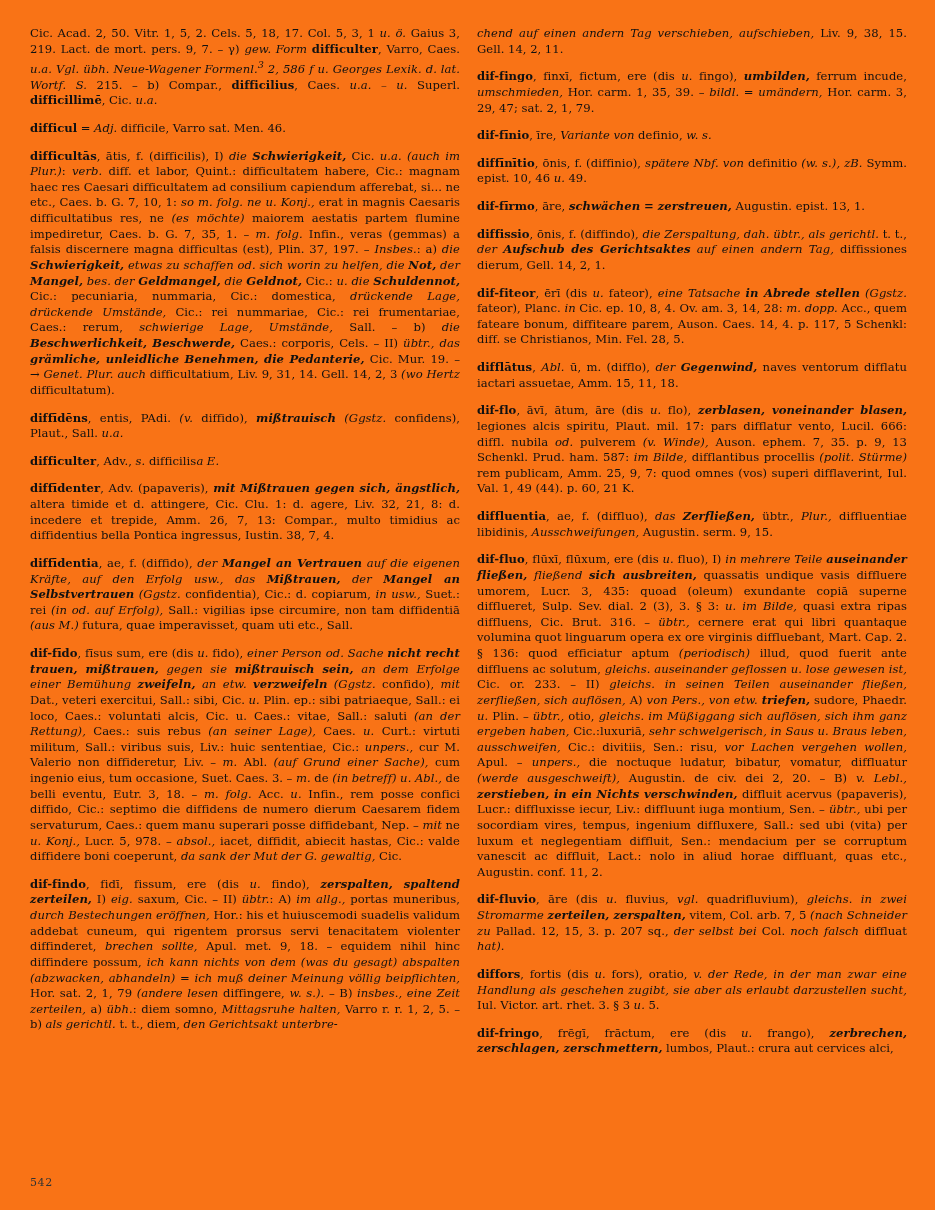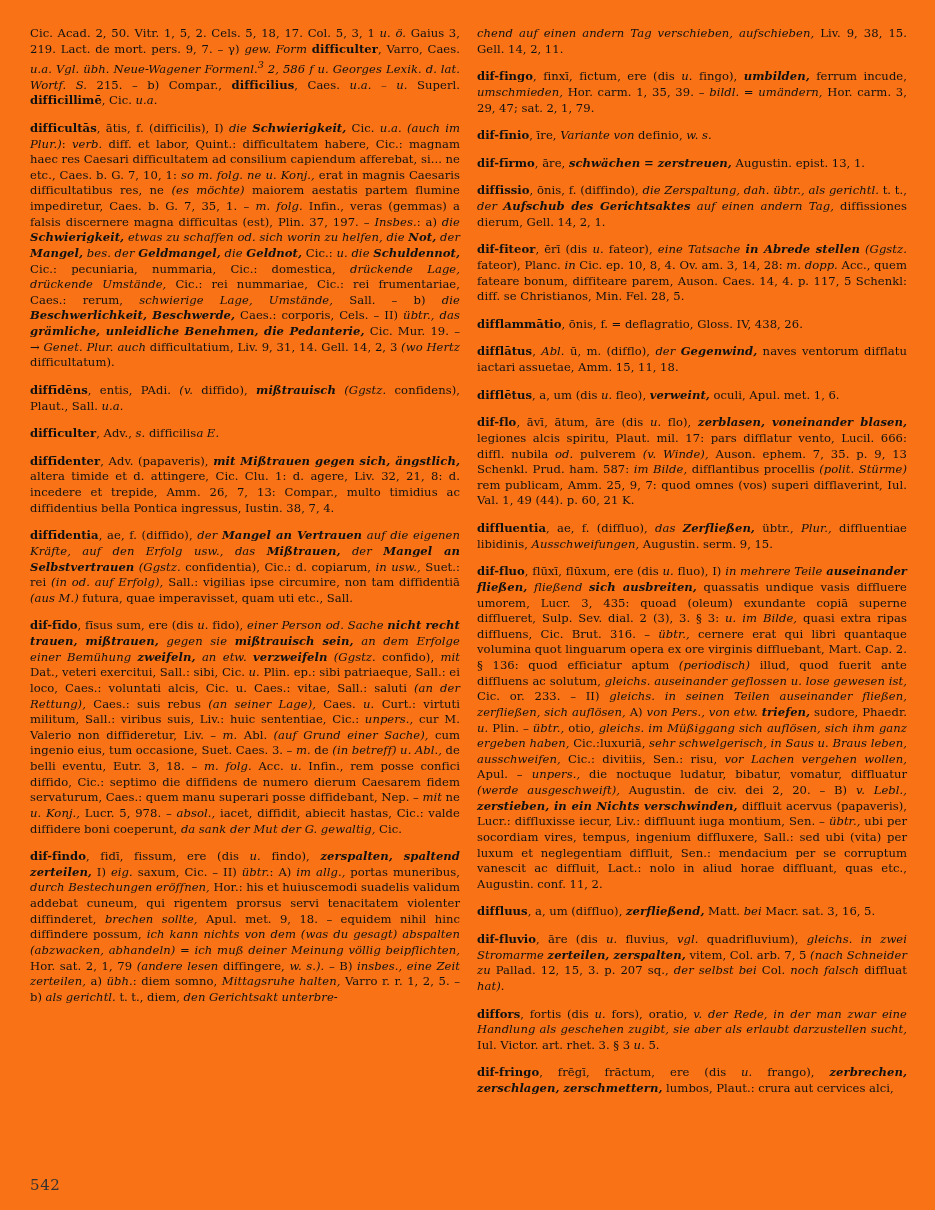--- a/index.html
+++ b/index.html
@@ -51,56 +51,55 @@
     font-style: italic;
   }
   .glb {
     font-style: italic;
     font-weight: bold;
   }
   .folio {
     position: absolute;
     left: 30px;
     top: 1176px;
-    font-size: 15px;
+    font-size: 11px;
     font-family: "DejaVu Serif", "Liberation Serif", serif;
     color: #333333;
     letter-spacing: 0.6px;
   }
 </style>
 </head>
 <body>
 
 <div class="page">
 
   <div class="columns">
     <div class="col" id="col-left">
         <p class="entry"><span>Cic. Acad. 2, 50. Vitr. 1, 5, 2. Cels. 5, 18, 17. Col. 5, 3, 1 </span><span class="gl">u. ö.</span><span> Gaius 3, 219. Lact. de mort. pers. 9, 7. – γ) </span><span class="gl">gew. Form</span><span> </span><span class="hw">difficulter</span><span>, Varro, Caes. </span><span class="gl">u.a. Vgl. übh. Neue-Wagener Formenl.</span><sup class="gl">3</sup><span> </span><span class="gl">2, 586 f u. Georges Lexik. d. lat. Wortf. S.</span><span> 215. – b) Compar., </span><span class="hw">difficilius</span><span>, Caes. </span><span class="gl">u.a. – u.</span><span> Superl. </span><span class="hw">difficillimē</span><span>, Cic. </span><span class="gl">u.a.</span></p>
+        <p class="entry"><span class="hw">difficul</span><span> = </span><span class="gl">Adj.</span><span> difficile, Varro sat. Men. 46.</span></p>
         <p class="entry"><span class="hw">difficultās</span><span>, ātis, f. (difficilis), I) </span><span class="gl">die </span><span class="glb">Schwierigkeit,</span><span> Cic. </span><span class="gl">u.a. (auch im Plur.)</span><span>: </span><span class="gl">verb.</span><span> diff. et labor, Quint.: difficultatem habere, Cic.: magnam haec res Caesari difficultatem ad consilium capiendum afferebat, si... ne etc., Caes. b. G. 7, 10, 1: </span><span class="gl">so m. folg. ne u. Konj.,</span><span> erat in magnis Caesaris difficultatibus res, ne </span><span class="gl">(es möchte)</span><span> maiorem aestatis partem flumine impediretur, Caes. b. G. 7, 35, 1. – </span><span class="gl">m. folg.</span><span> Infin., veras (gemmas) a falsis discernere magna difficultas (est), Plin. 37, 197. – </span><span class="gl">Insbes.</span><span>: a) </span><span class="gl">die </span><span class="glb">Schwierigkeit,</span><span class="gl"> etwas zu schaffen od. sich worin zu helfen, die </span><span class="glb">Not,</span><span class="gl"> der </span><span class="glb">Mangel,</span><span class="gl"> bes. der </span><span class="glb">Geldmangel,</span><span class="gl"> die </span><span class="glb">Geldnot,</span><span> Cic.: </span><span class="gl">u. die </span><span class="glb">Schuldennot,</span><span> Cic.: pecuniaria, nummaria, Cic.: domestica, </span><span class="gl">drückende Lage, drückende Umstände,</span><span> Cic.: rei nummariae, Cic.: rei frumentariae, Caes.: rerum, </span><span class="gl">schwierige Lage, Umstände,</span><span> Sall. – b) </span><span class="gl">die </span><span class="glb">Beschwerlichkeit, Beschwerde,</span><span> Caes.: corporis, Cels. – II) </span><span class="gl">übtr., das </span><span class="glb">grämliche, unleidliche Benehmen, die Pedanterie,</span><span> Cic. Mur. 19. – </span><span class="gl">→ </span><span class="gl">Genet. Plur. auch</span><span> difficultatium, Liv. 9, 31, 14. Gell. 14, 2, 3 </span><span class="gl">(wo Hertz</span><span> difficultatum).</span></p>
         <p class="entry"><span class="hw">diffīdēns</span><span>, entis, PAdi. </span><span class="gl">(v.</span><span> diffido), </span><span class="glb">mißtrauisch</span><span> </span><span class="gl">(Ggstz.</span><span> confidens), Plaut., Sall. </span><span class="gl">u.a.</span></p>
         <p class="entry"><span class="hw">difficulter</span><span>, Adv., </span><span class="gl">s.</span><span> difficilis</span><span class="gl">a E.</span></p>
         <p class="entry"><span class="hw">diffīdenter</span><span>, Adv. (papaveris), </span><span class="glb">mit Mißtrauen gegen sich, ängstlich,</span><span> altera timide et d. attingere, Cic. Clu. 1: d. agere, Liv. 32, 21, 8: d. incedere et trepide, Amm. 26, 7, 13: Compar., multo timidius ac diffidentius bella Pontica ingressus, Iustin. 38, 7, 4.</span></p>
         <p class="entry"><span class="hw">diffīdentia</span><span>, ae, f. (diffido), </span><span class="gl">der </span><span class="glb">Mangel an Vertrauen</span><span class="gl"> auf die eigenen Kräfte, auf den Erfolg usw., das </span><span class="glb">Mißtrauen,</span><span class="gl"> der </span><span class="glb">Mangel an Selbstvertrauen</span><span class="gl"> </span><span class="gl">(Ggstz.</span><span> confidentia), Cic.: d. copiarum, </span><span class="gl">in usw.,</span><span> Suet.: rei </span><span class="gl">(in od. auf Erfolg),</span><span> Sall.: vigilias ipse circumire, non tam diffidentiā </span><span class="gl">(aus M.)</span><span> futura, quae imperavisset, quam uti etc., Sall.</span></p>
         <p class="entry"><span class="hw">dif-fīdo</span><span>, fīsus sum, ere (dis </span><span class="gl">u.</span><span> fido), </span><span class="gl">einer Person od. Sache </span><span class="glb">nicht recht trauen, mißtrauen,</span><span class="gl"> gegen sie </span><span class="glb">mißtrauisch sein,</span><span class="gl"> an dem Erfolge einer Bemühung </span><span class="glb">zweifeln,</span><span class="gl"> an etw. </span><span class="glb">verzweifeln</span><span> </span><span class="gl">(Ggstz.</span><span> confido), </span><span class="gl">mit</span><span> Dat., veteri exercitui, Sall.: sibi, Cic. </span><span class="gl">u.</span><span> Plin. ep.: sibi patriaeque, Sall.: ei loco, Caes.: voluntati alcis, Cic. u. Caes.: vitae, Sall.: saluti </span><span class="gl">(an der Rettung),</span><span> Caes.: suis rebus </span><span class="gl">(an seiner Lage),</span><span> Caes. </span><span class="gl">u.</span><span> Curt.: virtuti militum, Sall.: viribus suis, Liv.: huic sententiae, Cic.: </span><span class="gl">unpers.,</span><span> cur M. Valerio non diffideretur, Liv. – </span><span class="gl">m.</span><span> Abl. </span><span class="gl">(auf Grund einer Sache),</span><span> cum ingenio eius, tum occasione, Suet. Caes. 3. – </span><span class="gl">m.</span><span> de </span><span class="gl">(in betreff) u. Abl.,</span><span> de belli eventu, Eutr. 3, 18. – </span><span class="gl">m. folg.</span><span> Acc. </span><span class="gl">u.</span><span> Infin., rem posse confici diffido, Cic.: septimo die diffidens de numero dierum Caesarem fidem servaturum, Caes.: quem manu superari posse diffidebant, Nep. – </span><span class="gl">mit</span><span> ne </span><span class="gl">u. Konj.,</span><span> Lucr. 5, 978. – </span><span class="gl">absol.,</span><span> iacet, diffidit, abiecit hastas, Cic.: valde diffidere boni coeperunt, </span><span class="gl">da sank der Mut der G. gewaltig,</span><span> Cic.</span></p>
         <p class="entry"><span class="hw">dif-findo</span><span>, fidī, fissum, ere (dis </span><span class="gl">u.</span><span> findo), </span><span class="glb">zerspalten, spaltend zerteilen,</span><span> I) </span><span class="gl">eig.</span><span> saxum, Cic. – II) </span><span class="gl">übtr.</span><span>: A) </span><span class="gl">im allg.,</span><span> portas muneribus, </span><span class="gl">durch Bestechungen eröffnen,</span><span> Hor.: his et huiuscemodi suadelis validum addebat cuneum, qui rigentem prorsus servi tenacitatem violenter diffinderet, </span><span class="gl">brechen sollte,</span><span> Apul. met. 9, 18. – equidem nihil hinc diffindere possum, </span><span class="gl">ich kann nichts von dem (was du gesagt) abspalten (abzwacken, abhandeln) = ich muß deiner Meinung völlig beipflichten,</span><span> Hor. sat. 2, 1, 79 </span><span class="gl">(andere lesen</span><span> diffingere, </span><span class="gl">w. s.).</span><span> – B) </span><span class="gl">insbes., eine Zeit zerteilen,</span><span> a) </span><span class="gl">übh.</span><span>: diem somno, </span><span class="gl">Mittagsruhe halten,</span><span> Varro r. r. 1, 2, 5. – b) </span><span class="gl">als gerichtl.</span><span> t. t., diem, </span><span class="gl">den Gerichtsakt unterbre-</span></p>
       </div>
     <div class="col" id="col-right">
         <p class="entry"><span class="gl">chend auf einen andern Tag verschieben, aufschieben,</span><span> Liv. 9, 38, 15. Gell. 14, 2, 11.</span></p>
         <p class="entry"><span class="hw">dif-fingo</span><span>, finxī, fictum, ere (dis </span><span class="gl">u.</span><span> fingo), </span><span class="glb">umbilden,</span><span> ferrum incude, </span><span class="gl">umschmieden,</span><span> Hor. carm. 1, 35, 39. – </span><span class="gl">bildl. = umändern,</span><span> Hor. carm. 3, 29, 47; sat. 2, 1, 79.</span></p>
         <p class="entry"><span class="hw">dif-fīnio</span><span>, īre, </span><span class="gl">Variante von</span><span> definio, </span><span class="gl">w. s.</span></p>
+        <p class="entry"><span class="hw">diffīnītio</span><span>, ōnis, f. (diffinio), </span><span class="gl">spätere Nbf. von</span><span> definitio </span><span class="gl">(w. s.),</span><span> </span><span class="gl">zB.</span><span> Symm. epist. 10, 46 </span><span class="gl">u.</span><span> 49.</span></p>
         <p class="entry"><span class="hw">dif-fīrmo</span><span>, āre, </span><span class="glb">schwächen = zerstreuen,</span><span> Augustin. epist. 13, 1.</span></p>
         <p class="entry"><span class="hw">diffissio</span><span>, ōnis, f. (diffindo), </span><span class="gl">die Zerspaltung, dah. übtr., als gerichtl.</span><span> t. t., </span><span class="gl">der </span><span class="glb">Aufschub des Gerichtsaktes</span><span class="gl"> auf einen andern Tag,</span><span> diffissiones dierum, Gell. 14, 2, 1.</span></p>
         <p class="entry"><span class="hw">dif-fiteor</span><span>, ērī (dis </span><span class="gl">u.</span><span> fateor), </span><span class="gl">eine Tatsache </span><span class="glb">in Abrede stellen</span><span> </span><span class="gl">(Ggstz.</span><span> fateor), Planc. </span><span class="gl">in</span><span> Cic. ep. 10, 8, 4. Ov. am. 3, 14, 28: </span><span class="gl">m. dopp.</span><span> Acc., quem fateare bonum, diffiteare parem, Auson. Caes. 14, 4. p. 117, 5 Schenkl: diff. se Christianos, Min. Fel. 28, 5.</span></p>
-        <p class="entry"><span class="hw">difflammātio</span><span>, ōnis, f. = deflagratio, Gloss. IV, 438, 26.</span></p>
         <p class="entry"><span class="hw">difflātus</span><span>, </span><span class="gl">Abl.</span><span> ū, m. (difflo), </span><span class="gl">der </span><span class="glb">Gegenwind,</span><span> naves ventorum difflatu iactari assuetae, Amm. 15, 11, 18.</span></p>
-        <p class="entry"><span class="hw">difflētus</span><span>, a, um (dis </span><span class="gl">u.</span><span> fleo), </span><span class="glb">verweint,</span><span> oculi, Apul. met. 1, 6.</span></p>
         <p class="entry"><span class="hw">dif-flo</span><span>, āvī, ātum, āre (dis </span><span class="gl">u.</span><span> flo), </span><span class="glb">zerblasen, voneinander blasen,</span><span> legiones alcis spiritu, Plaut. mil. 17: pars difflatur vento, Lucil. 666: diffl. nubila </span><span class="gl">od.</span><span> pulverem </span><span class="gl">(v. Winde),</span><span> Auson. ephem. 7, 35. p. 9, 13 Schenkl. Prud. ham. 587: </span><span class="gl">im Bilde,</span><span> difflantibus procellis </span><span class="gl">(polit. Stürme)</span><span> rem publicam, Amm. 25, 9, 7: quod omnes (vos) superi difflaverint, Iul. Val. 1, 49 (44). p. 60, 21 K.</span></p>
         <p class="entry"><span class="hw">diffluentia</span><span>, ae, f. (diffluo), </span><span class="gl">das </span><span class="glb">Zerfließen,</span><span> übtr., </span><span class="gl">Plur.,</span><span> diffluentiae libidinis, </span><span class="gl">Ausschweifungen,</span><span> Augustin. serm. 9, 15.</span></p>
         <p class="entry"><span class="hw">dif-fluo</span><span>, flūxī, flūxum, ere (dis </span><span class="gl">u.</span><span> fluo), I) </span><span class="gl">in mehrere Teile </span><span class="glb">auseinander fließen,</span><span class="gl"> fließend </span><span class="glb">sich ausbreiten,</span><span> quassatis undique vasis diffluere umorem, Lucr. 3, 435: quoad (oleum) exundante copiā superne difflueret, Sulp. Sev. dial. 2 (3), 3. § 3: </span><span class="gl">u. im Bilde,</span><span> quasi extra ripas diffluens, Cic. Brut. 316. – </span><span class="gl">übtr.,</span><span> cernere erat qui libri quantaque volumina quot linguarum opera ex ore virginis diffluebant, Mart. Cap. 2. § 136: quod efficiatur aptum </span><span class="gl">(periodisch)</span><span> illud, quod fuerit ante diffluens ac solutum, </span><span class="gl">gleichs. auseinander geflossen u. lose gewesen ist,</span><span> Cic. or. 233. – II) </span><span class="gl">gleichs. in seinen Teilen auseinander fließen, zerfließen, sich auflösen,</span><span> A) </span><span class="gl">von Pers., von etw. </span><span class="glb">triefen,</span><span> sudore, Phaedr. </span><span class="gl">u.</span><span> Plin. – </span><span class="gl">übtr.,</span><span> otio, </span><span class="gl">gleichs. im Müßiggang sich auflösen, sich ihm ganz ergeben haben,</span><span> Cic.:luxuriā, </span><span class="gl">sehr schwelgerisch, in Saus u. Braus leben, ausschweifen,</span><span> Cic.: divitiis, Sen.: risu, </span><span class="gl">vor Lachen vergehen wollen,</span><span> Apul. – </span><span class="gl">unpers.,</span><span> die noctuque ludatur, bibatur, vomatur, diffluatur </span><span class="gl">(werde ausgeschweift),</span><span> Augustin. de civ. dei 2, 20. – B) </span><span class="gl">v. Lebl.,</span><span> </span><span class="glb">zerstieben, in ein Nichts verschwinden,</span><span> diffluit acervus (papaveris), Lucr.: diffluxisse iecur, Liv.: diffluunt iuga montium, Sen. – </span><span class="gl">übtr.,</span><span> ubi per socordiam vires, tempus, ingenium diffluxere, Sall.: sed ubi (vita) per luxum et neglegentiam diffluit, Sen.: mendacium per se corruptum vanescit ac diffluit, Lact.: nolo in aliud horae diffluant, quas etc., Augustin. conf. 11, 2.</span></p>
-        <p class="entry"><span class="hw">diffluus</span><span>, a, um (diffluo), </span><span class="glb">zerfließend,</span><span> Matt. </span><span class="gl">bei</span><span> Macr. sat. 3, 16, 5.</span></p>
         <p class="entry"><span class="hw">dif-fluvio</span><span>, āre (dis </span><span class="gl">u.</span><span> fluvius, </span><span class="gl">vgl.</span><span> quadrifluvium), </span><span class="gl">gleichs. in zwei Stromarme </span><span class="glb">zerteilen, zerspalten,</span><span> vitem, Col. arb. 7, 5 </span><span class="gl">(nach Schneider zu</span><span> Pallad. 12, 15, 3. p. 207 sq., </span><span class="gl">der selbst bei</span><span> Col. </span><span class="gl">noch falsch</span><span> diffluat </span><span class="gl">hat).</span></p>
         <p class="entry"><span class="hw">diffors</span><span>, fortis (dis </span><span class="gl">u.</span><span> fors), oratio, </span><span class="gl">v. der Rede, in der man zwar eine Handlung als geschehen zugibt, sie aber als erlaubt darzustellen sucht,</span><span> Iul. Victor. art. rhet. 3. § 3 </span><span class="gl">u.</span><span> 5.</span></p>
         <p class="entry"><span class="hw">dif-fringo</span><span>, frēgī, frāctum, ere (dis </span><span class="gl">u.</span><span> frango), </span><span class="glb">zerbrechen, zerschlagen, zerschmettern,</span><span> lumbos, Plaut.: crura aut cervices alci,</span></p>
       </div>
   </div>
 
   <div class="folio">542</div>
 
 </div>
 

